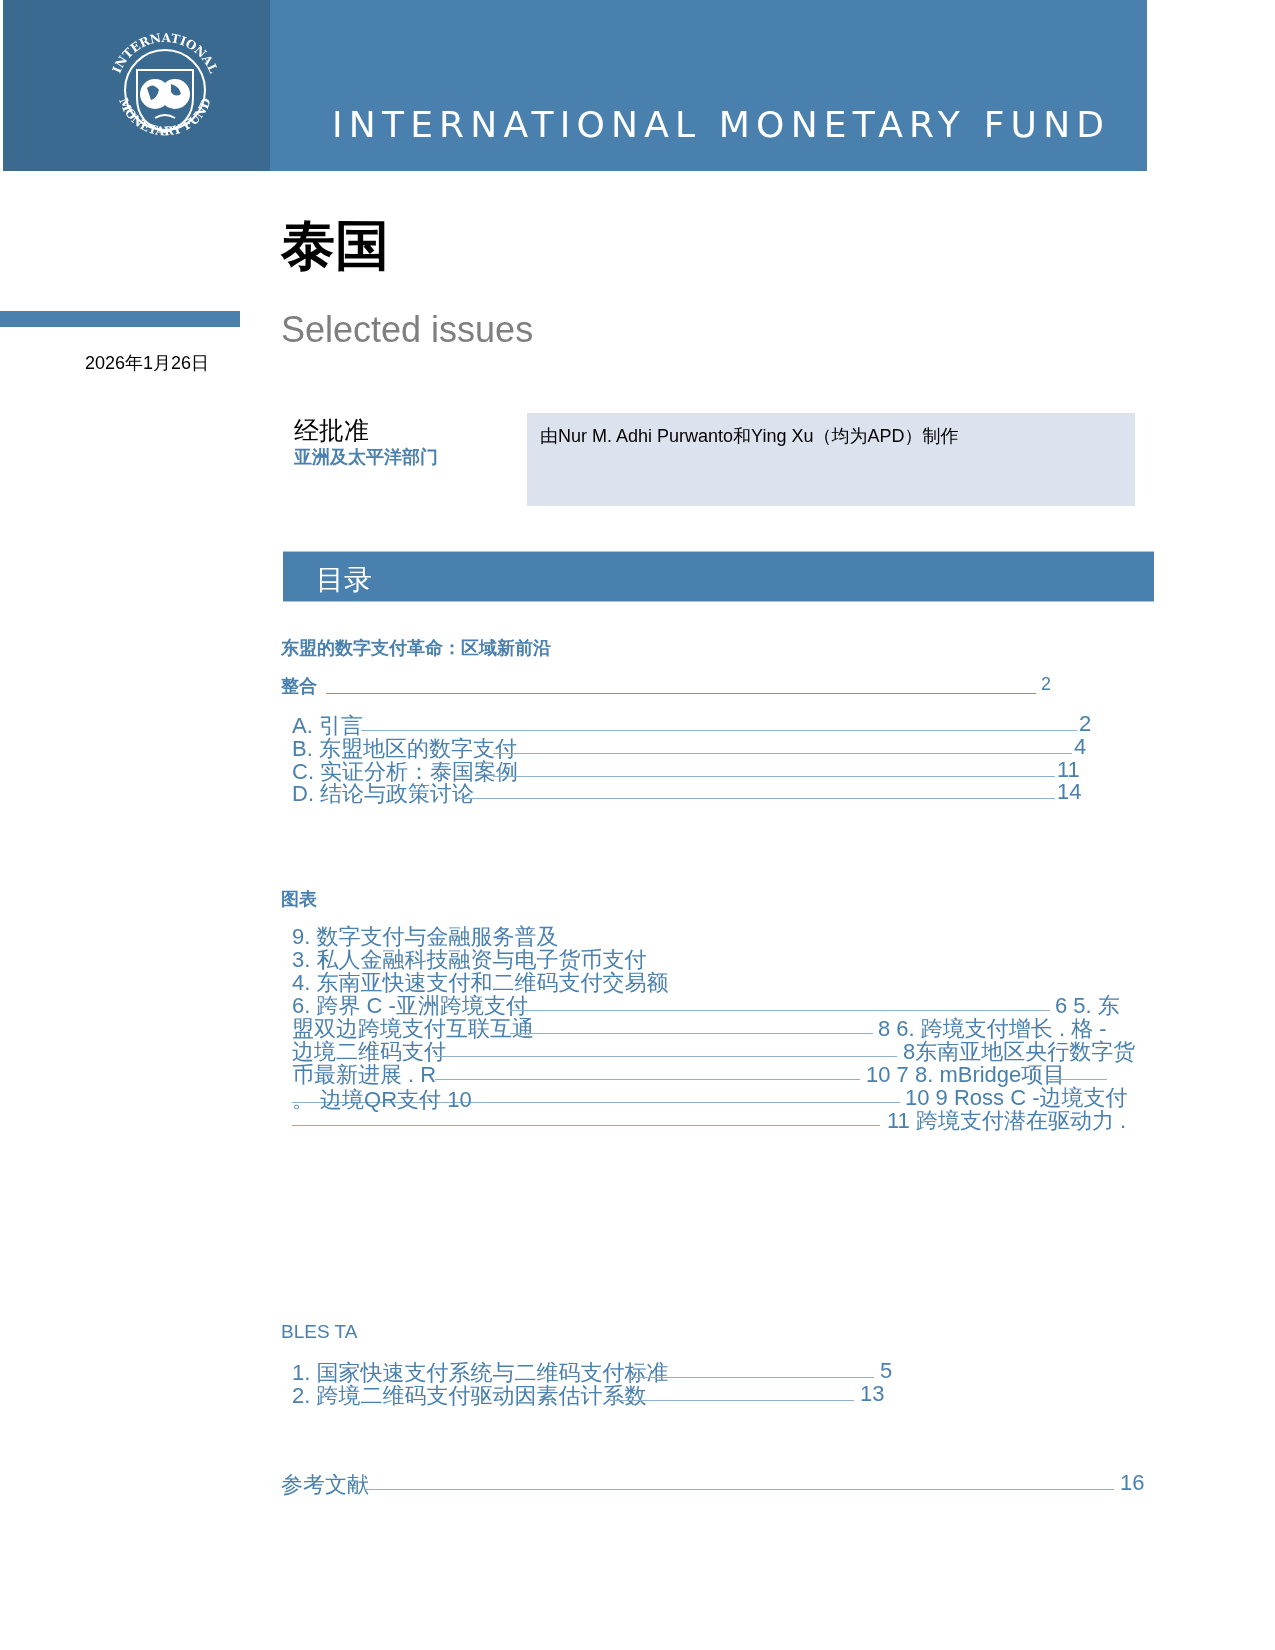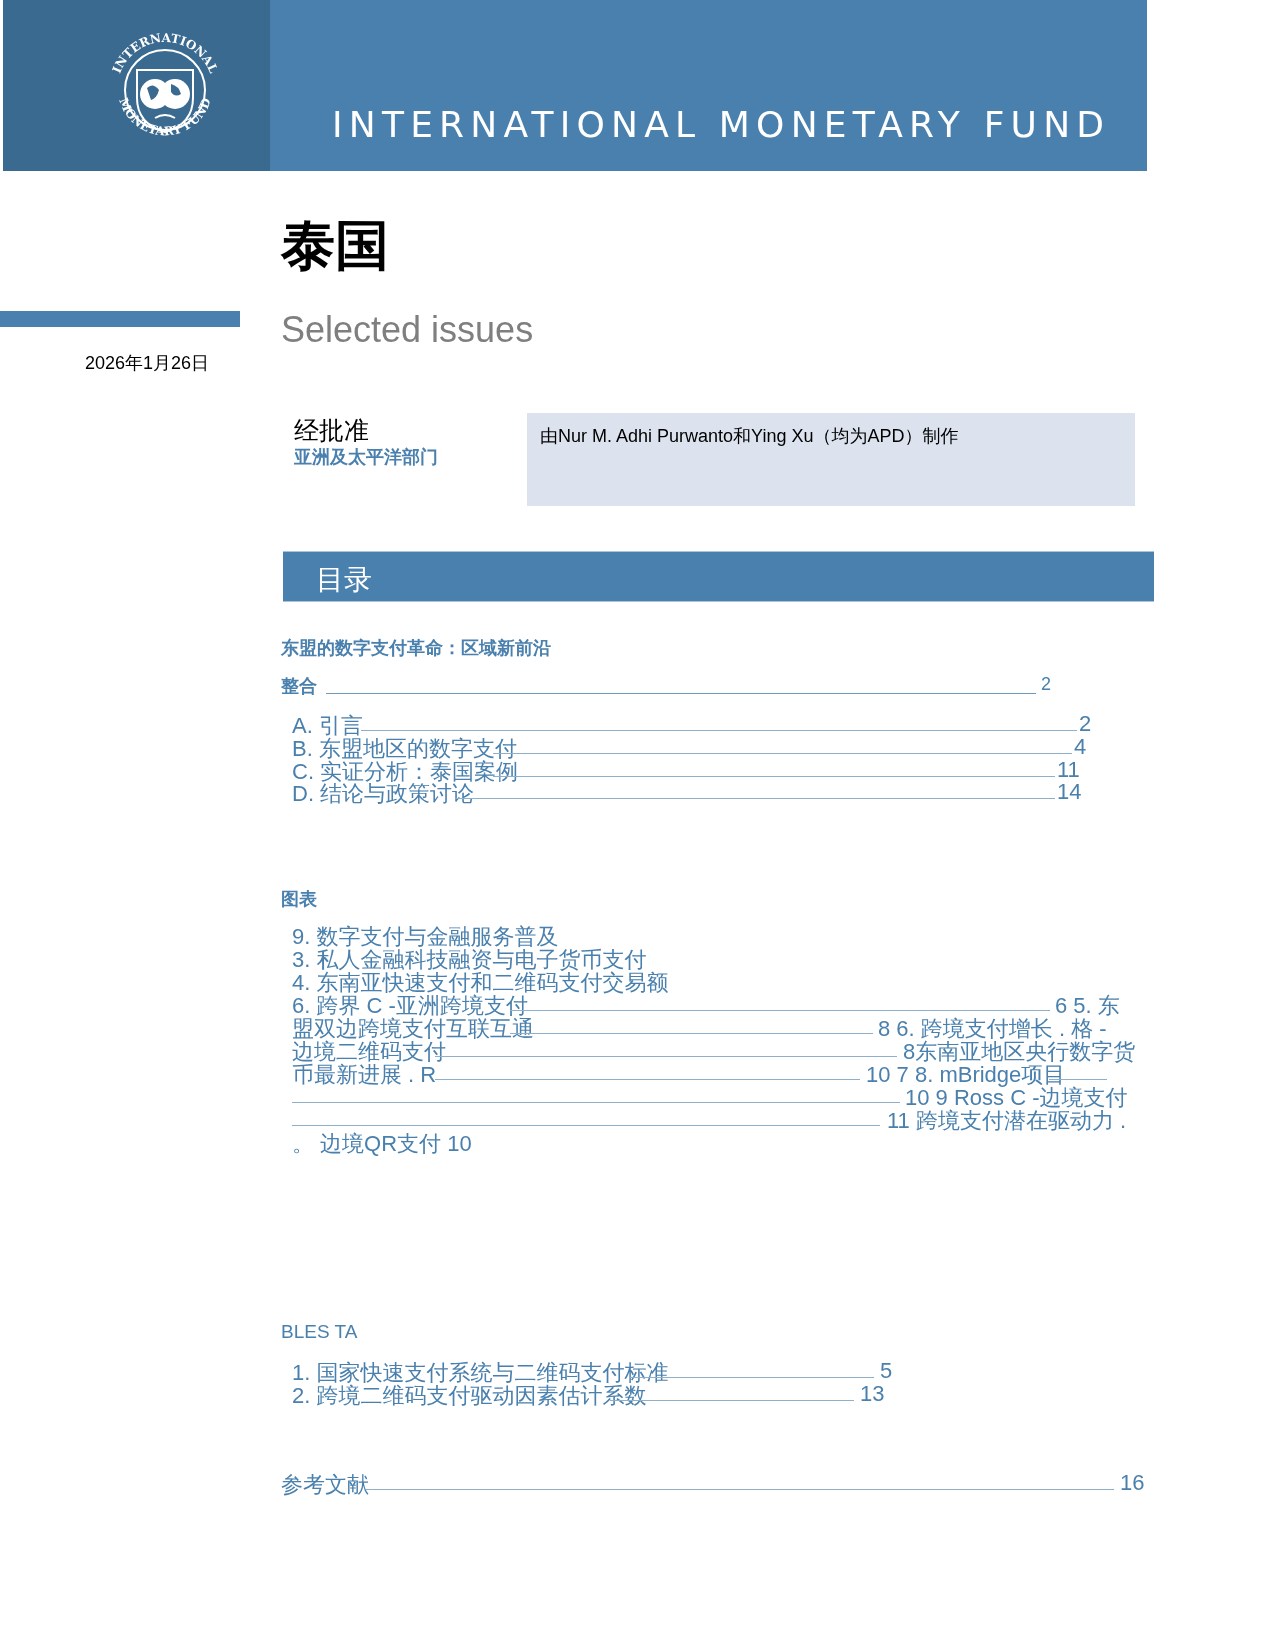--- a/index.html
+++ b/index.html
@@ -115,21 +115,21 @@
 <div class="leader" style="left:435px; top:1079px; width:425px;"></div>
 <div class="abs entry" style="left:866px; top:1060px;">10  7 8. mBridge项目</div>
 <div class="leader" style="left:1049px; top:1079px; width:58px;"></div>
 
 <div class="leader" style="left:292px; top:1102px; width:608px;"></div>
 <div class="abs entry" style="left:905px; top:1083px;">10 9 Ross  C -边境支付</div>
 
 <div class="leader" style="left:292px; top:1125px; width:588px;"></div>
 <div class="abs entry" style="left:887px; top:1106px;">11 跨境支付潜在驱动力 .</div>
 
-<div class="abs entry" style="left:292px; top:1129px;text-align:center;">。 边境QR支付  10</div>
+<div class="abs entry" style="left:292px; top:1085px;text-align:center;">。 边境QR支付  10</div>
 
 <div class="abs entry" style="left:281px; top:1321px; font-size:19px;">BLES TA</div>
 
 <div class="abs entry" style="left:292px; top:1358px;">1. 国家快速支付系统与二维码支付标准</div>
 <div class="leader" style="left:630px; top:1377px; width:244px;"></div>
 <div class="abs entry" style="left:880px; top:1358px;">5</div>
 
 <div class="abs entry" style="left:292px; top:1381px;">2. 跨境二维码支付驱动因素估计系数</div>
 <div class="leader" style="left:610px; top:1400px; width:244px;"></div>
 <div class="abs entry" style="left:860px; top:1381px;">13</div>

